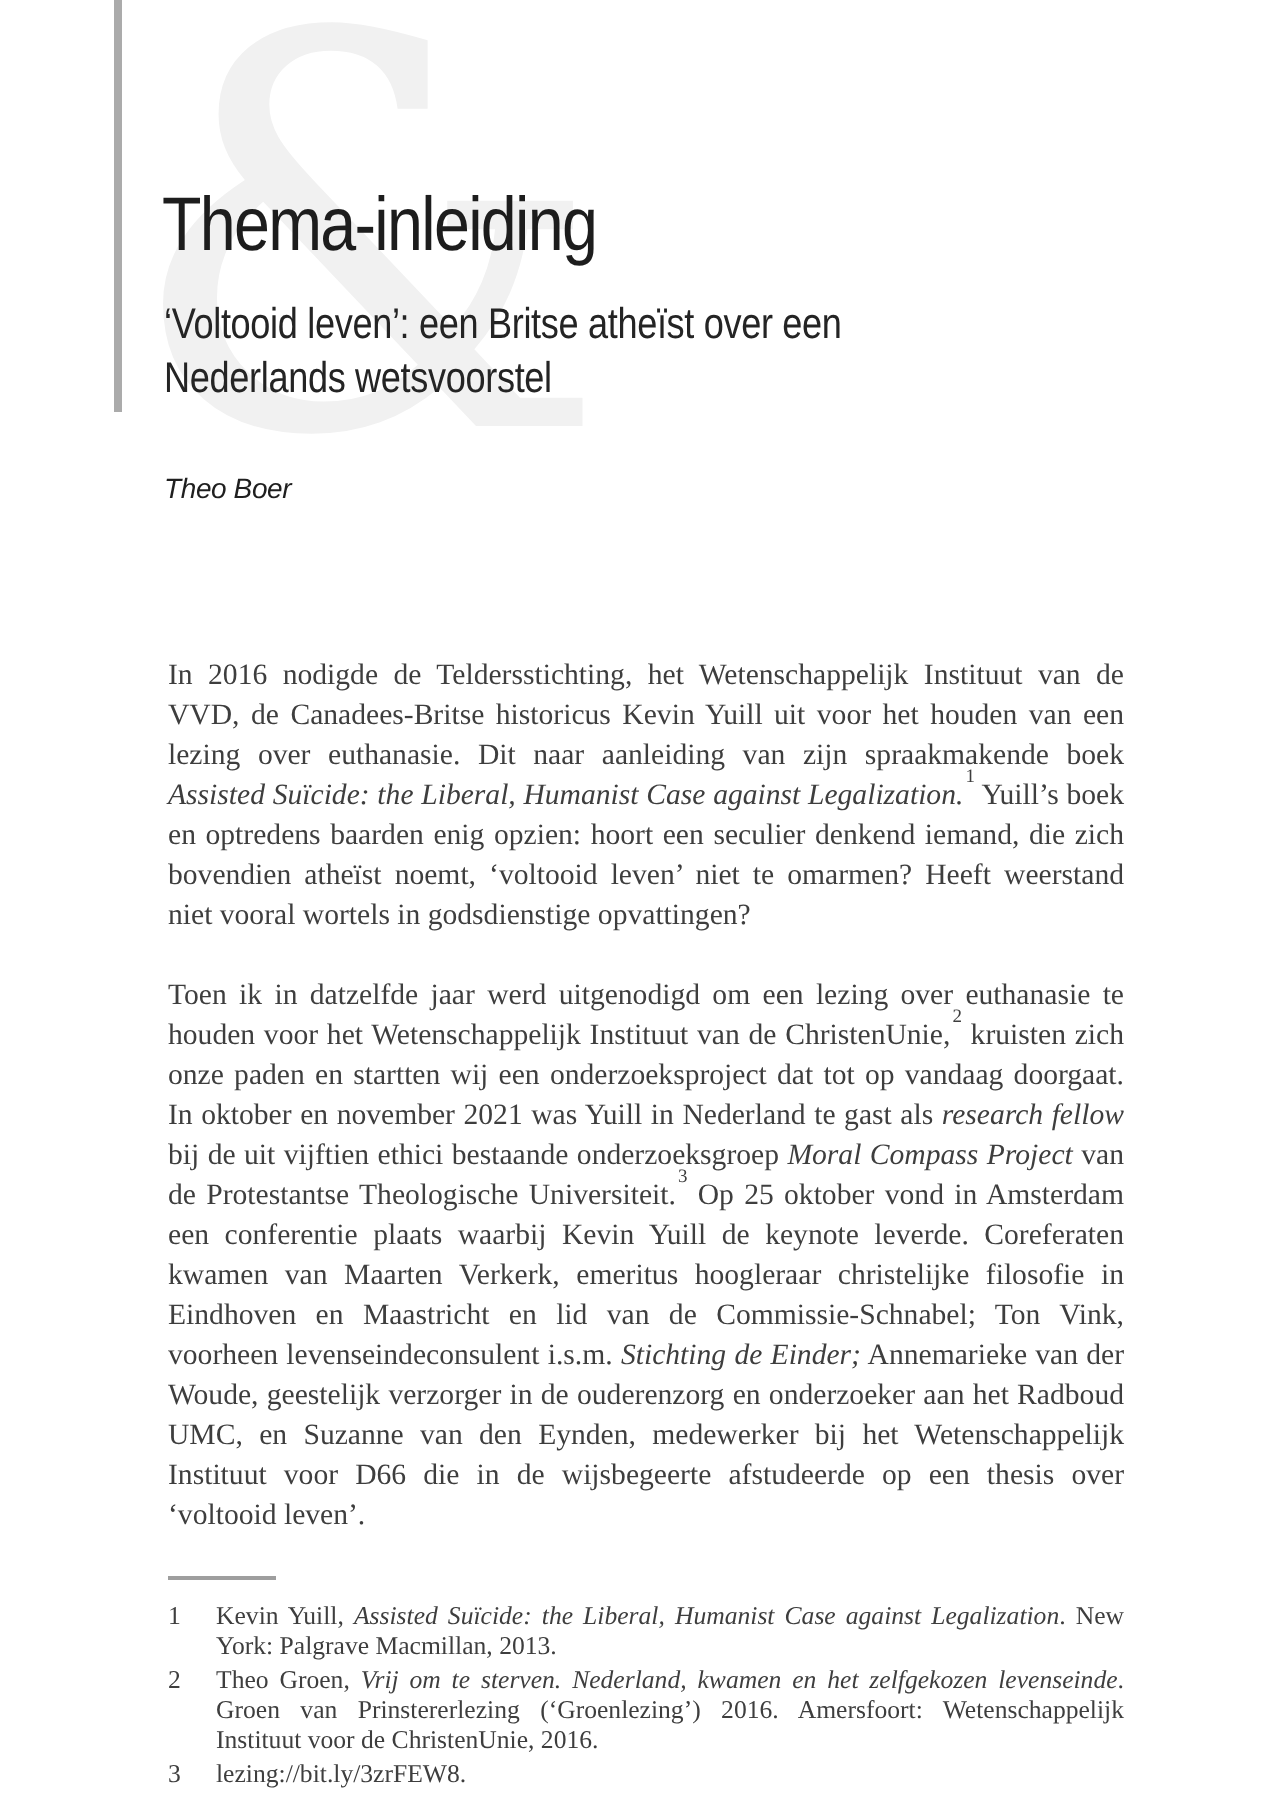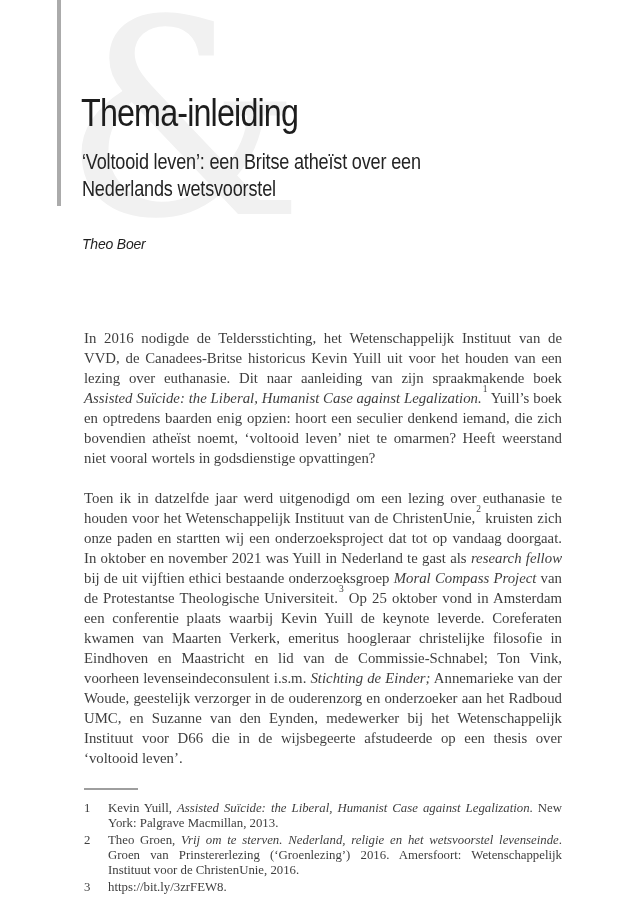--- a/index.html
+++ b/index.html
@@ -106,22 +106,22 @@
     <div class="footnotes">
       <div class="fn-rule"></div>
 
       <div class="fn-item">
         <span class="fn-num">1</span>
         <span class="fn-text"><span>Kevin Yuill, </span><em>Assisted Suïcide: the Liberal, Humanist Case against Legalization</em><span>. New York: Palgrave Macmillan, 2013.</span></span>
       </div>
 
       <div class="fn-item">
         <span class="fn-num">2</span>
-        <span class="fn-text"><span>Theo Groen, </span><em>Vrij om te sterven. Nederland, religie en het wetsvoorstel levenseinde</em><span>. Groen van Prinstererlezing (‘Groenlezing’) 2016. Amersfoort: Wetenschappelijk Instituut voor de ChristenUnie, 2016.</span></span>
+        <span class="fn-text"><span>Theo Groen, </span><em>Vrij om te sterven. Nederland, kwamen en het zelfgekozen levenseinde</em><span>. Groen van Prinstererlezing (‘Groenlezing’) 2016. Amersfoort: Wetenschappelijk Instituut voor de ChristenUnie, 2016.</span></span>
       </div>
 
       <div class="fn-item">
         <span class="fn-num">3</span>
-        <span class="fn-text"><span>https://bit.ly/3zrFEW8.</span><em></em><span></span></span>
+        <span class="fn-text"><span>lezing://bit.ly/3zrFEW8.</span><em></em><span></span></span>
       </div>
     </div>
   </div>
 </div>
 
 </body></html>

